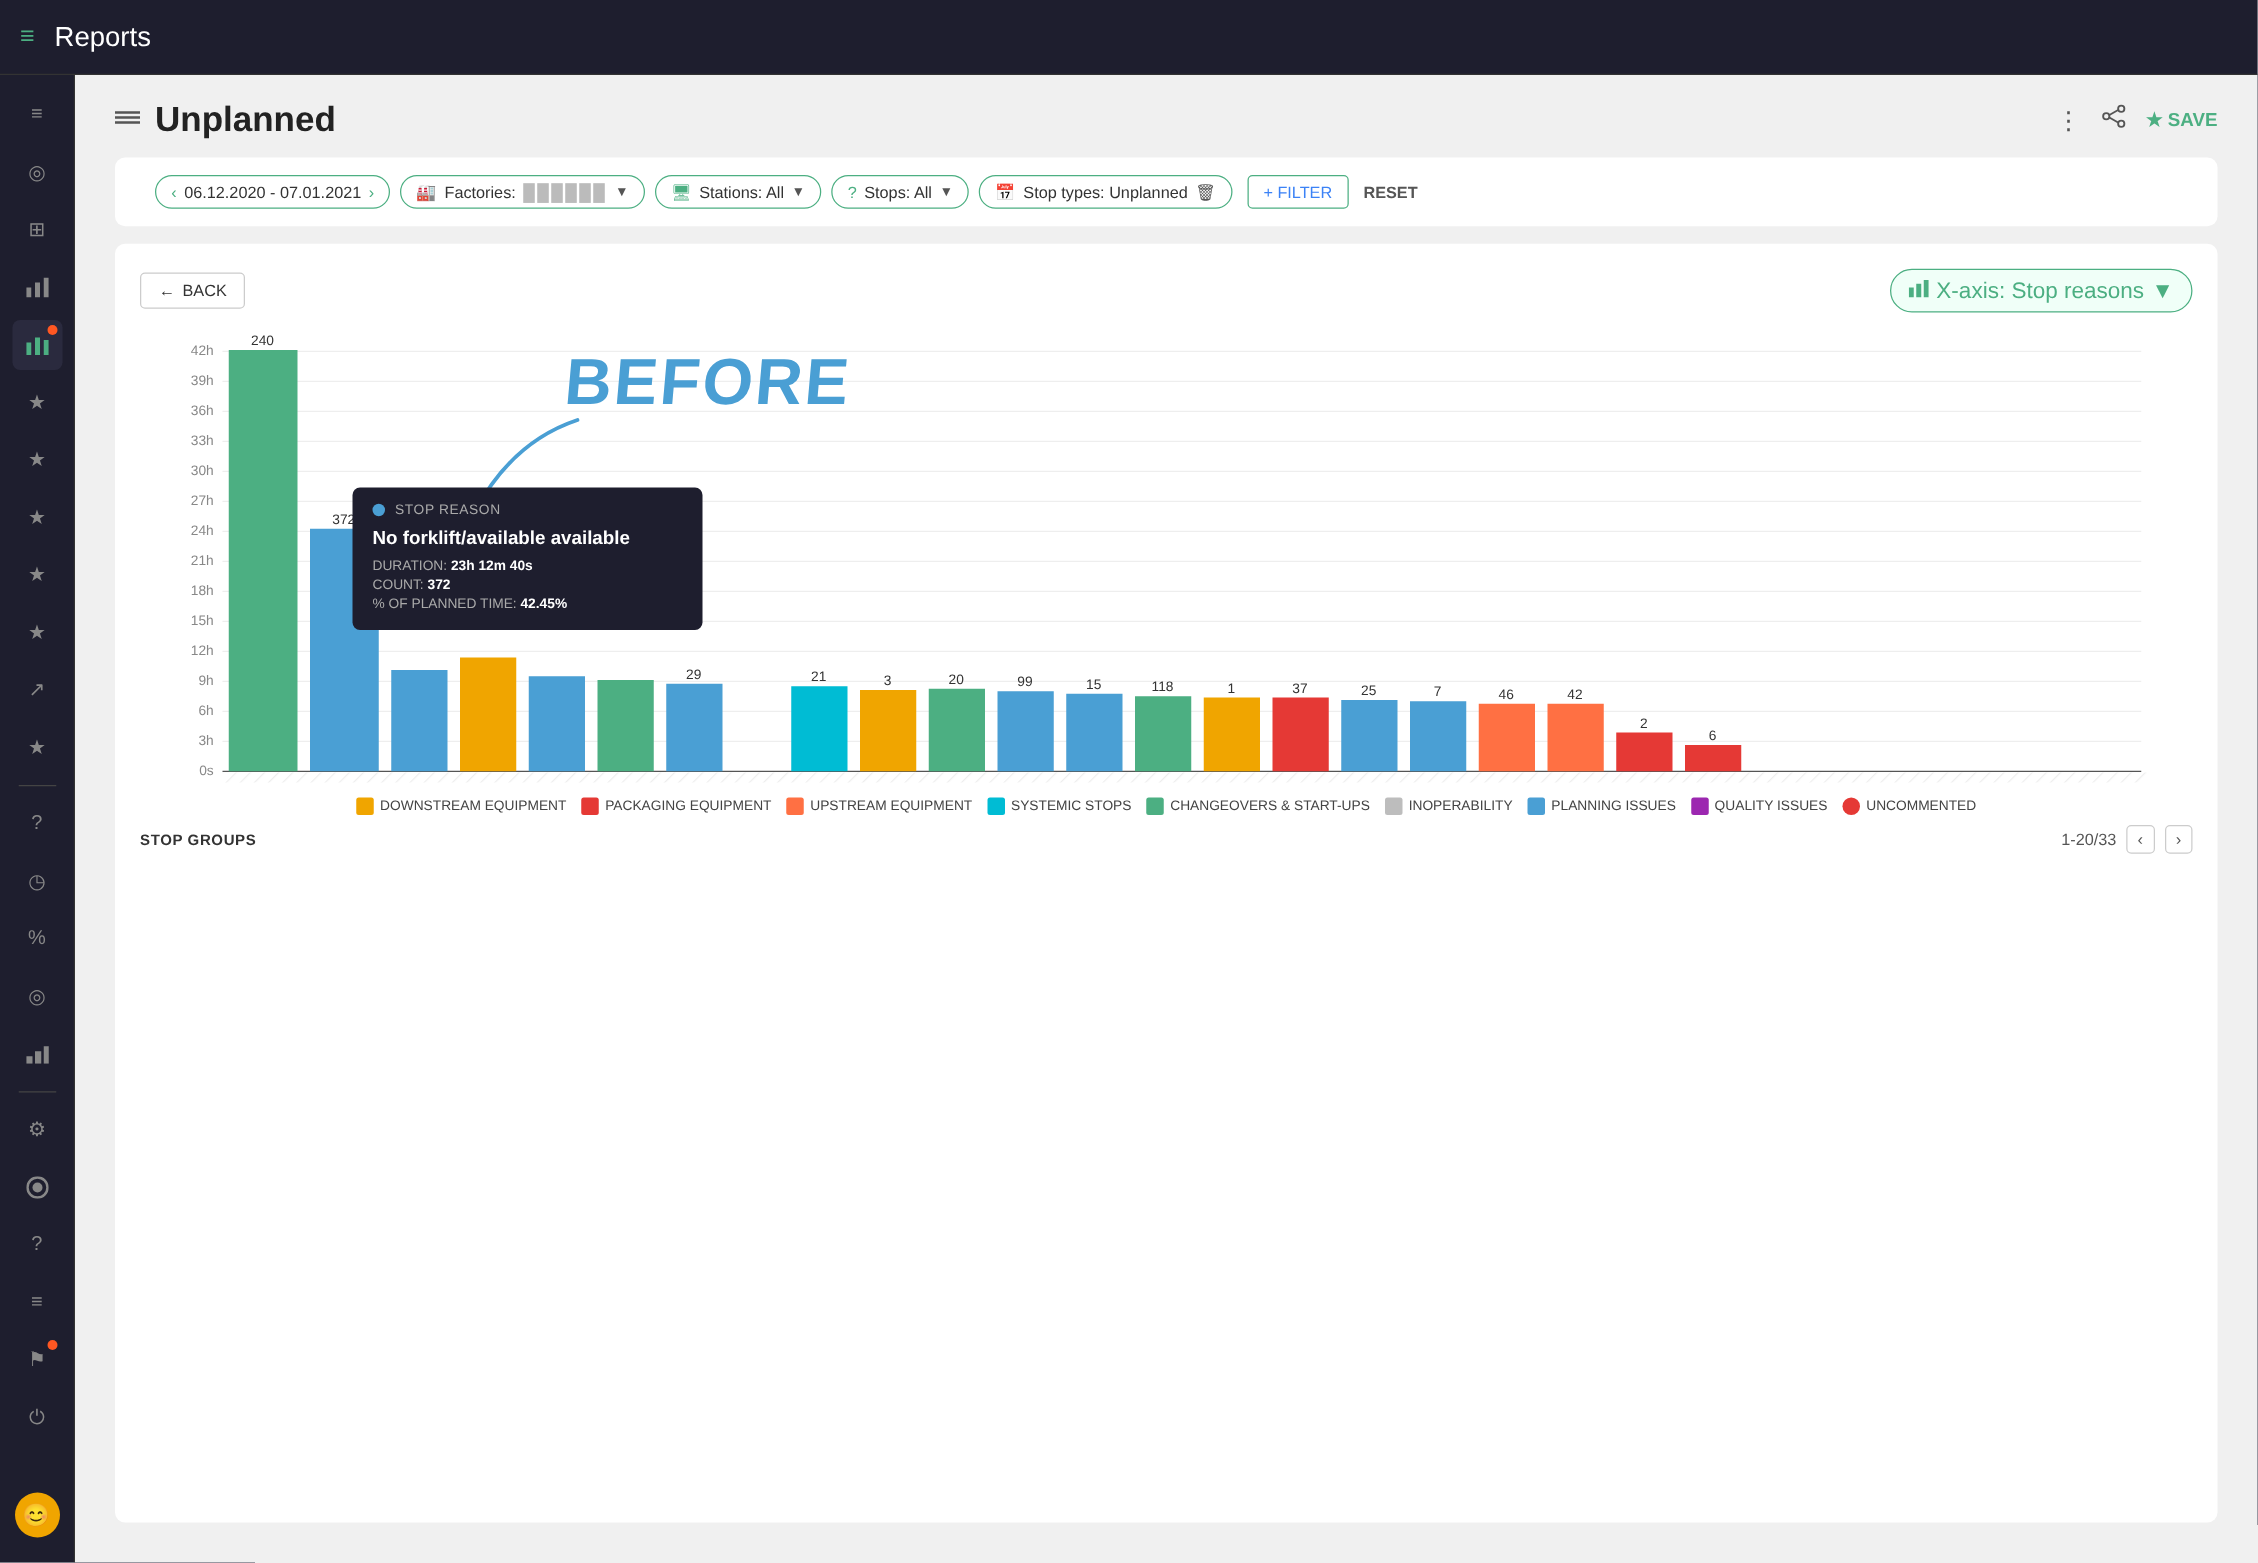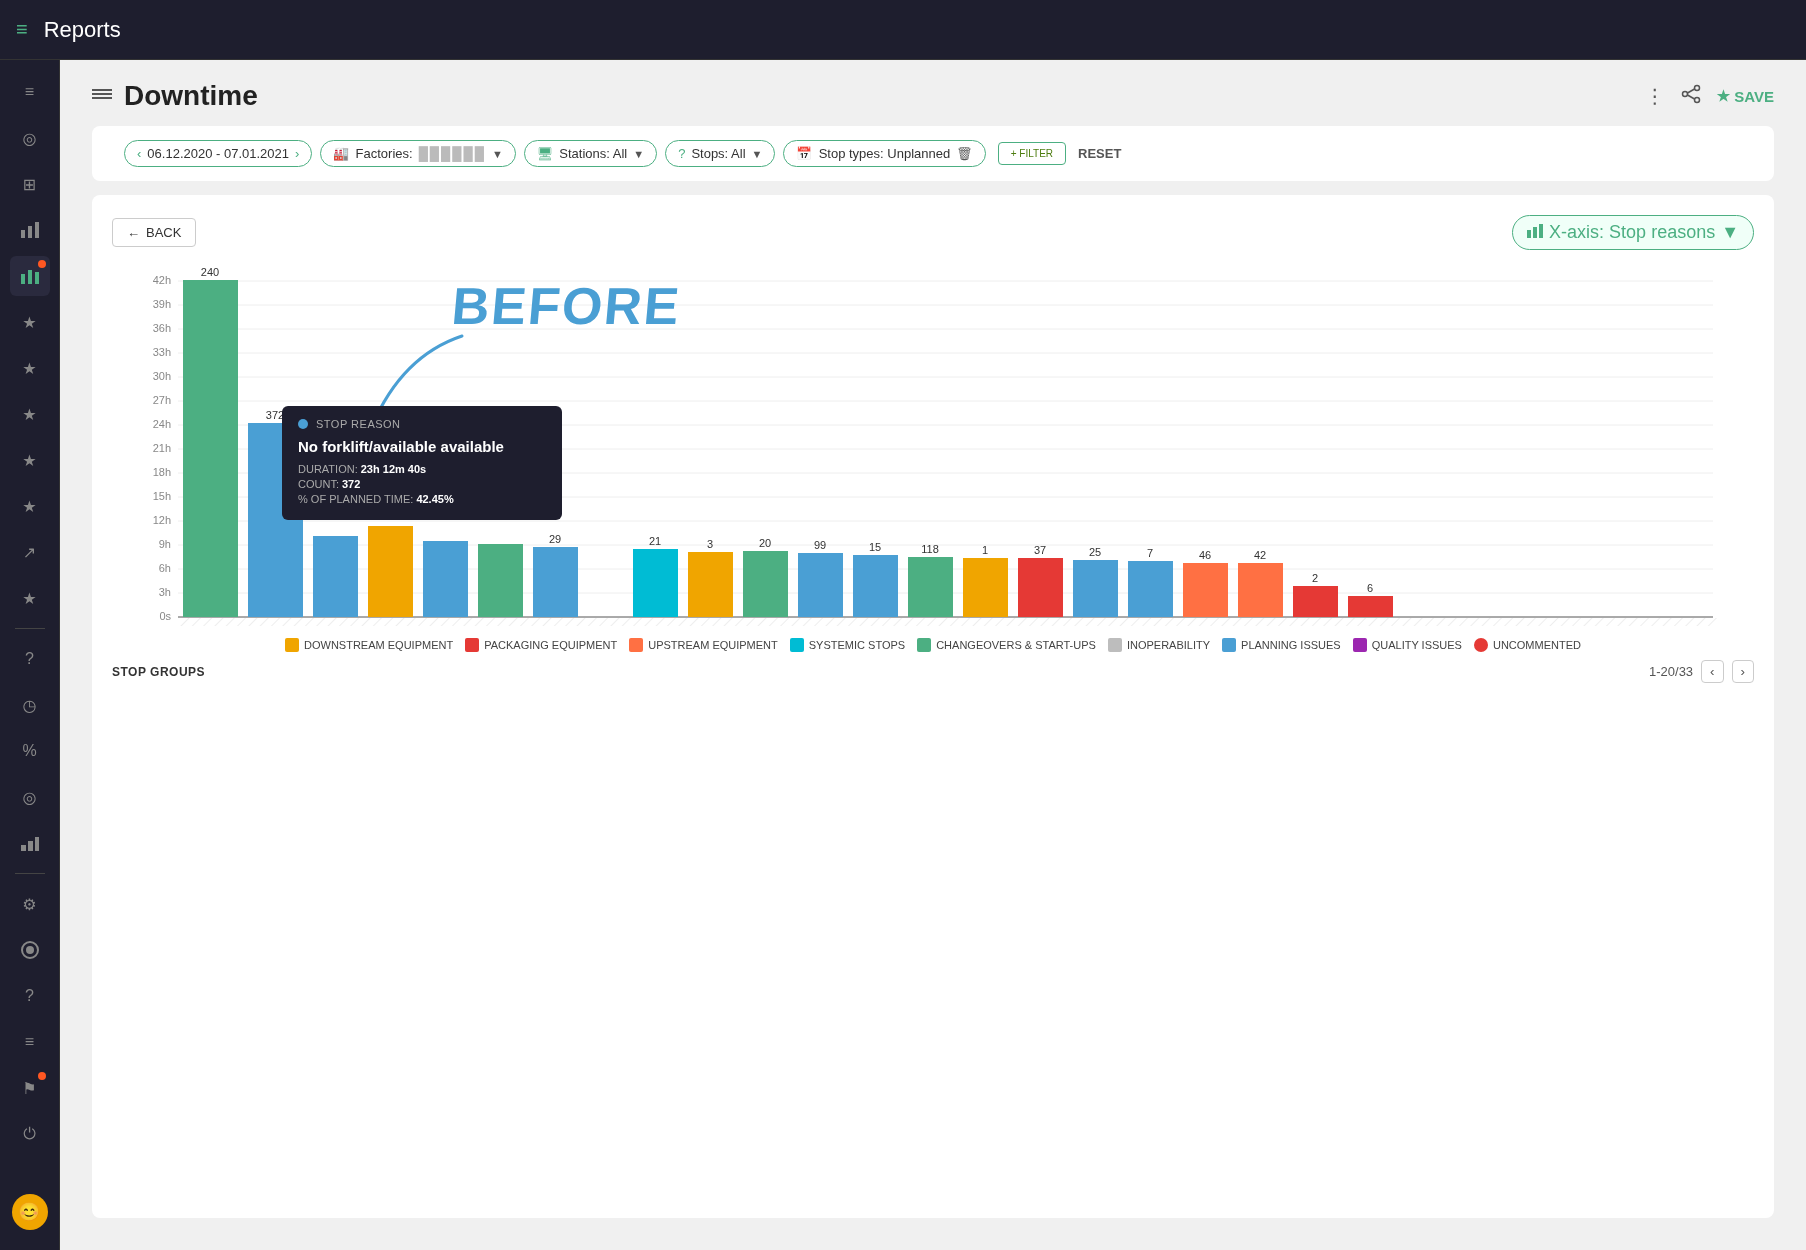--- a/index.html
+++ b/index.html
@@ -138,22 +138,22 @@
     .filter-chip .remove { color: #555; cursor: pointer; }
 
     .filter-actions { display: flex; align-items: center; gap: 12px; margin-left: 4px; }
     .add-filter-btn {
       display: flex;
       align-items: center;
       gap: 4px;
       border: 1.5px solid #4caf82;
       border-radius: 4px;
       padding: 5px 12px;
-      font-size: 10px;
-      color: #4d7c0f;
+      font-size: 13px;
+      color: #3b82f6;
       cursor: pointer;
       background: #fff;
     }
     .reset-btn {
       background: none;
       border: none;
       font-size: 13px;
       color: #555;
       cursor: pointer;
       font-weight: 600;
@@ -199,21 +199,21 @@
     }
 
     .chart-area {
       position: relative;
       width: 100%;
     }
 
     
     .tooltip-box {
       position: absolute;
-      top: 140px;
+      top: 124px;
       left: 170px;
       background: #1e1e2e;
       color: #fff;
       border-radius: 6px;
       padding: 12px 16px;
       font-size: 12px;
       min-width: 280px;
       z-index: 10;
       pointer-events: none;
     }
@@ -371,21 +371,21 @@
 
     <div class="page-header">
       <div class="page-header-left">
         <span class="breadcrumb-icon">
           <svg width="20" height="16" viewBox="0 0 20 16">
               <line x1="0" y1="4" x2="20" y2="4" stroke="#555" stroke-width="2"></line>
               <line x1="0" y1="8" x2="20" y2="8" stroke="#555" stroke-width="2"></line>
               <line x1="0" y1="12" x2="20" y2="12" stroke="#555" stroke-width="2"></line>
             </svg>
         </span>
-        <h1 class="page-title">Downtime</h1>
+        <h1 class="page-title">Unplanned</h1>
       </div>
       <div class="page-header-actions">
         <button class="action-btn">⋮</button>
         <button class="action-btn">
           <svg width="20" height="20" viewBox="0 0 20 20">
               <circle cx="16" cy="4" r="2.5" fill="none" stroke="#555" stroke-width="1.5"></circle>
               <circle cx="4" cy="10" r="2.5" fill="none" stroke="#555" stroke-width="1.5"></circle>
               <circle cx="16" cy="16" r="2.5" fill="none" stroke="#555" stroke-width="1.5"></circle>
               <line x1="6.5" y1="11" x2="13.5" y2="15" stroke="#555" stroke-width="1.5"></line>
               <line x1="6.5" y1="9" x2="13.5" y2="5" stroke="#555" stroke-width="1.5"></line>

